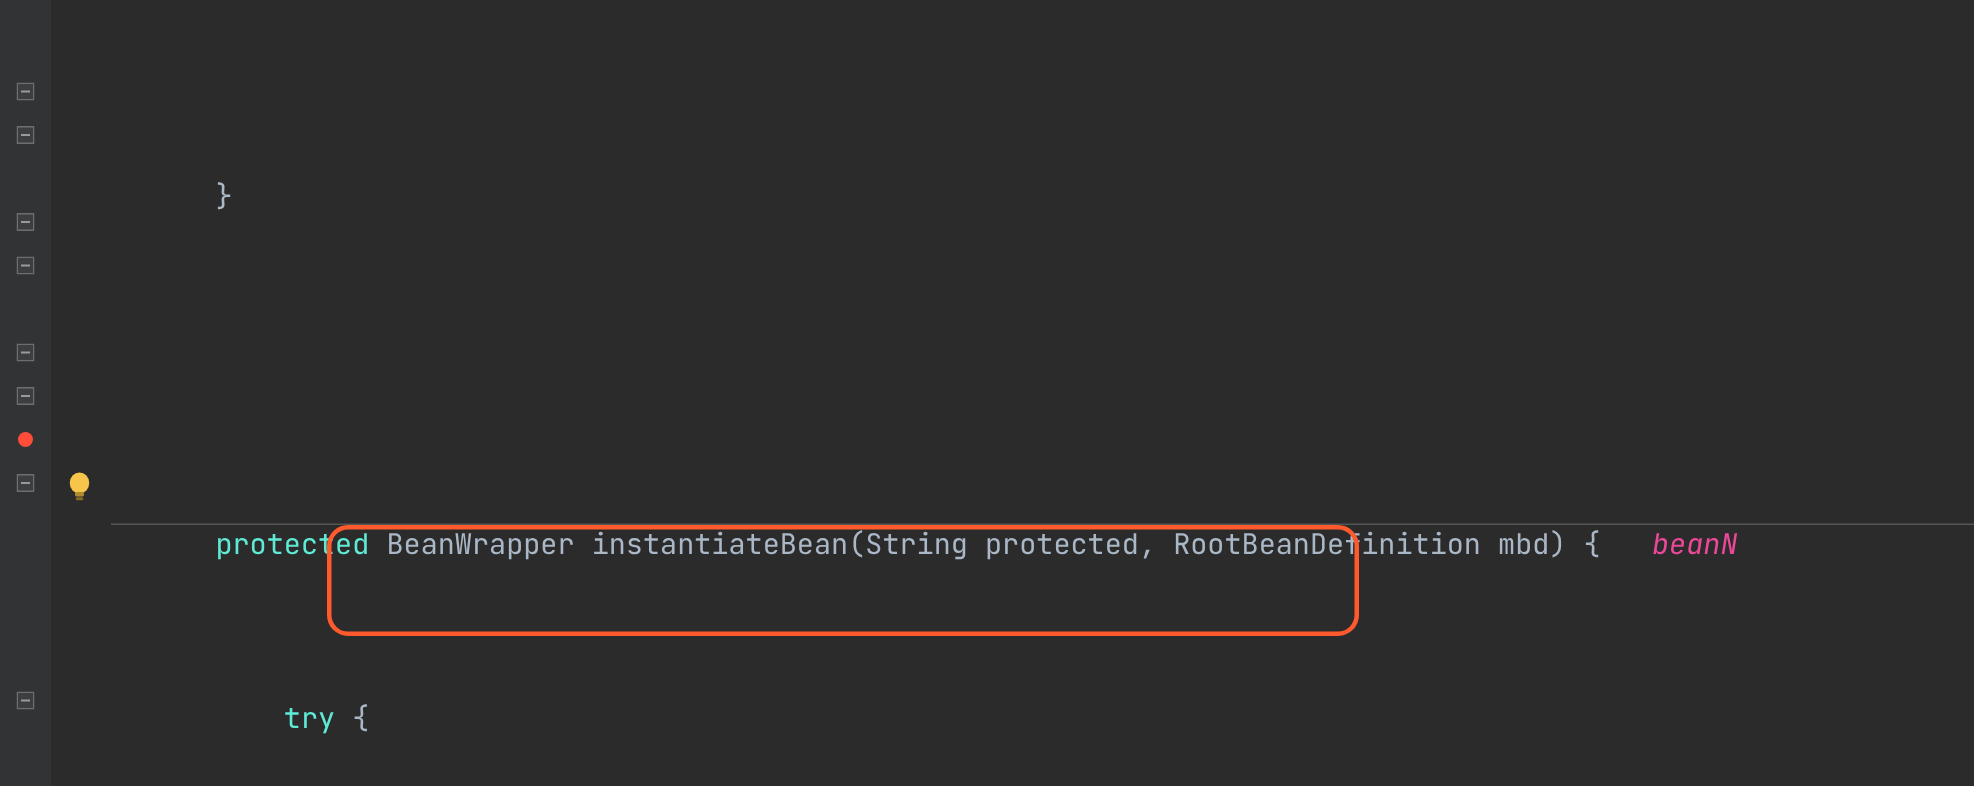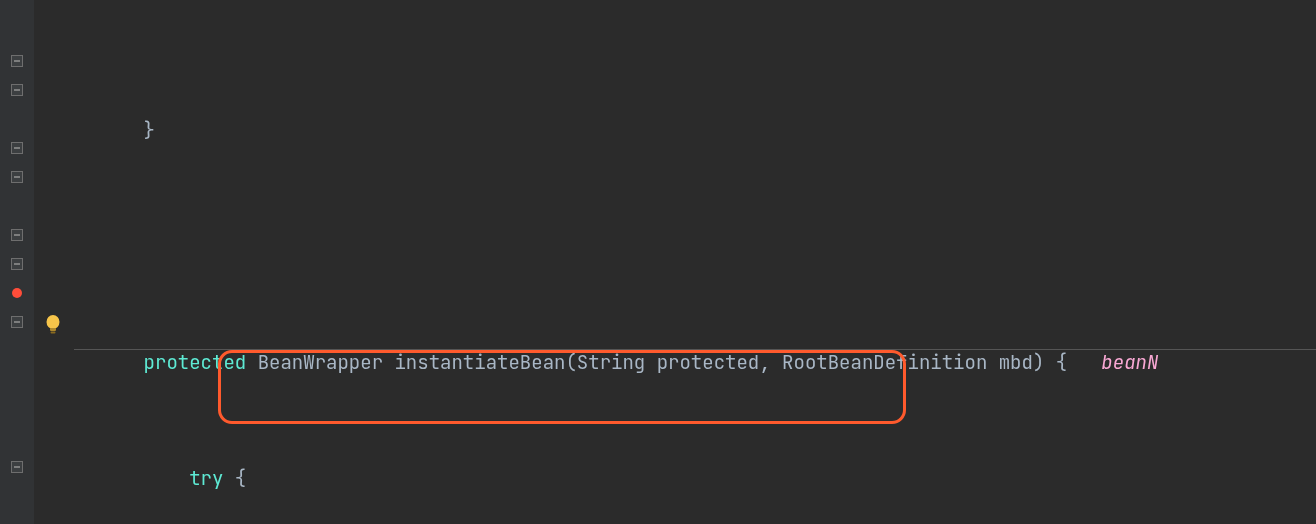--- a/index.html
+++ b/index.html
@@ -53,21 +53,21 @@
     position: relative;
     flex: 1;
     white-space: pre;
   }
   .line {
     height: 29px;
     position: relative;
     padding-left: 24px;
   }
   .kw   { color: #5eead4; }
-  .cmt  { color: #f9a8d4; font-style: italic; }
+  .cmt  { color: #ec4899; font-style: italic; }
   .highlight-box {
     position: absolute;
     border: 3px solid #ff5a2d;
     border-radius: 14px;
     pointer-events: none;
   }
   .sep-line {
     position:absolute;
     left:0; right:0;
     height:1px;

